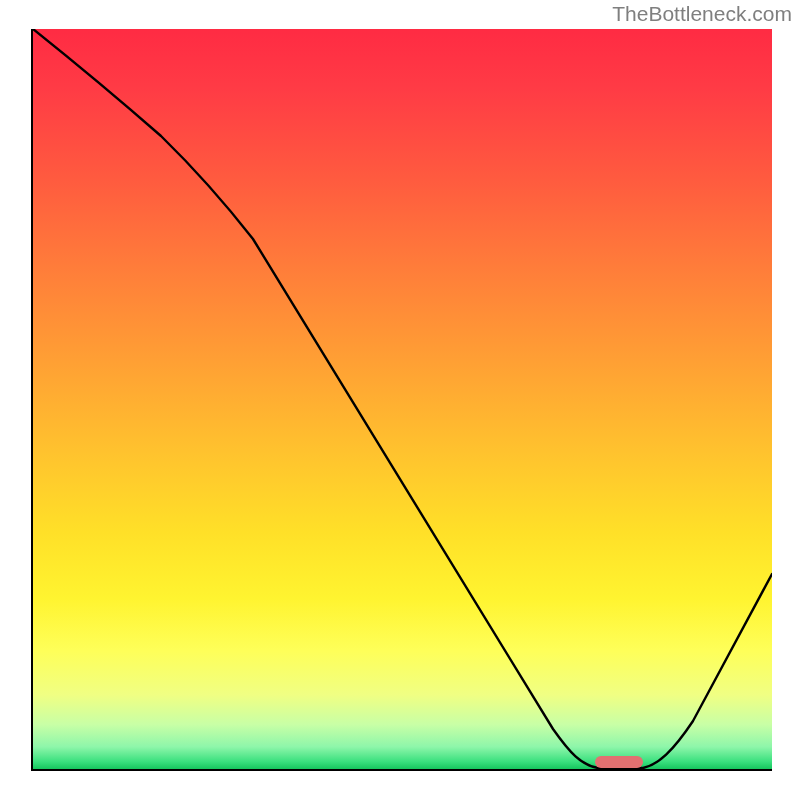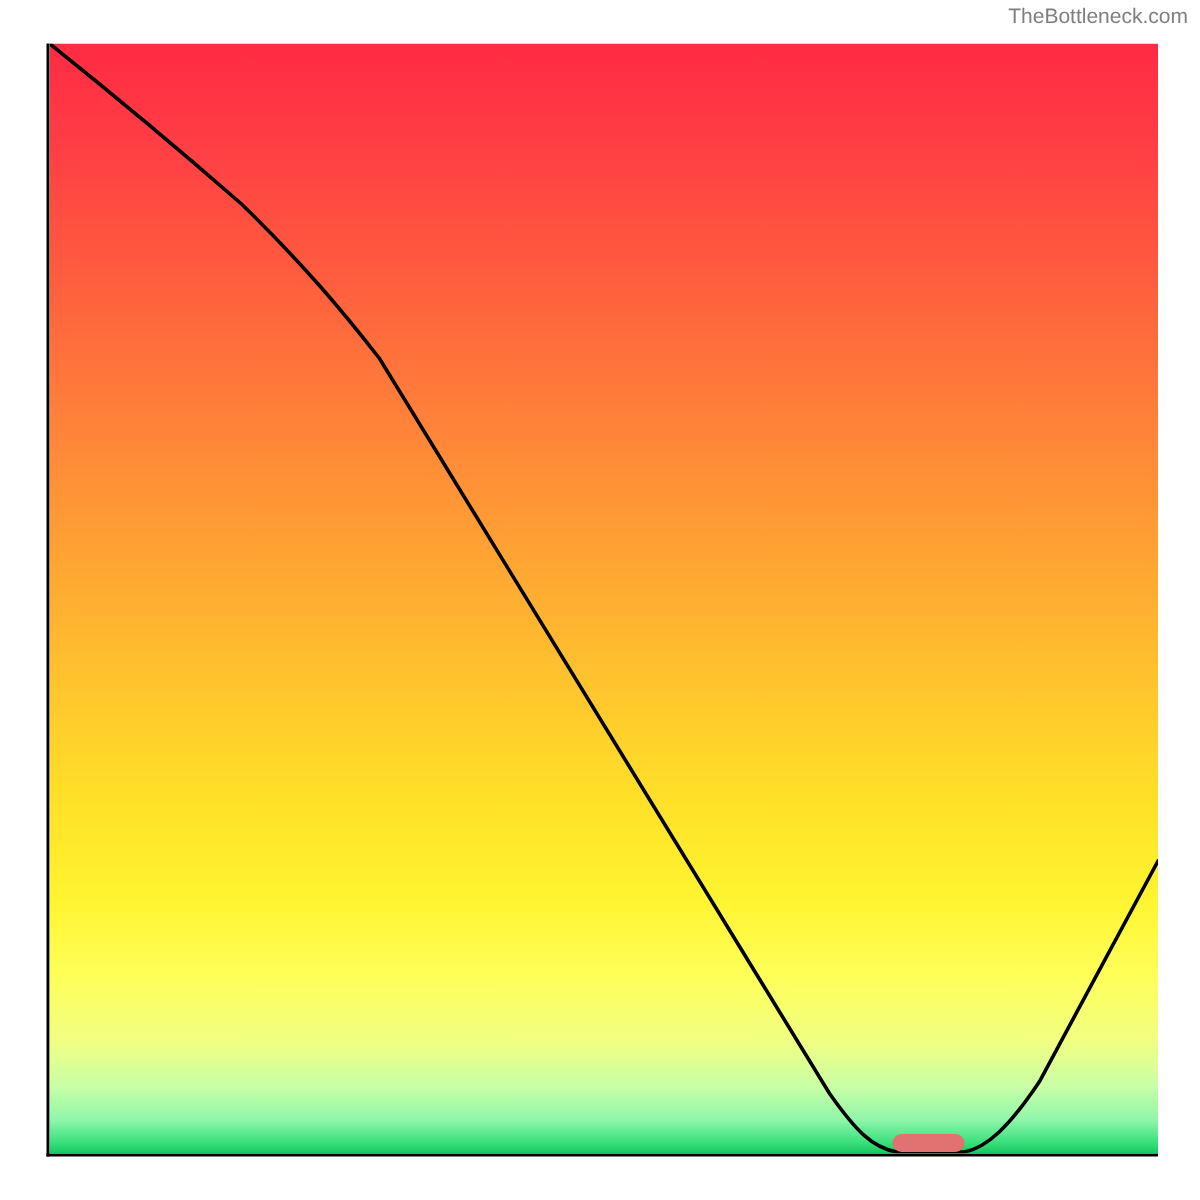--- a/index.html
+++ b/index.html
@@ -12,21 +12,21 @@
   .container {
     position: relative;
     width: 800px;
     height: 800px;
     background: #ffffff;
   }
   .watermark {
     position: absolute;
     top: 2px;
     right: 8px;
-    font-size: 14px;
+    font-size: 21px;
     color: #7f7f7f;
     font-family: Arial, sans-serif;
     z-index: 10;
   }
   .plot-area {
     position: absolute;
     left: 31px;
     top: 29px;
     width: 739px;
     height: 740px;

